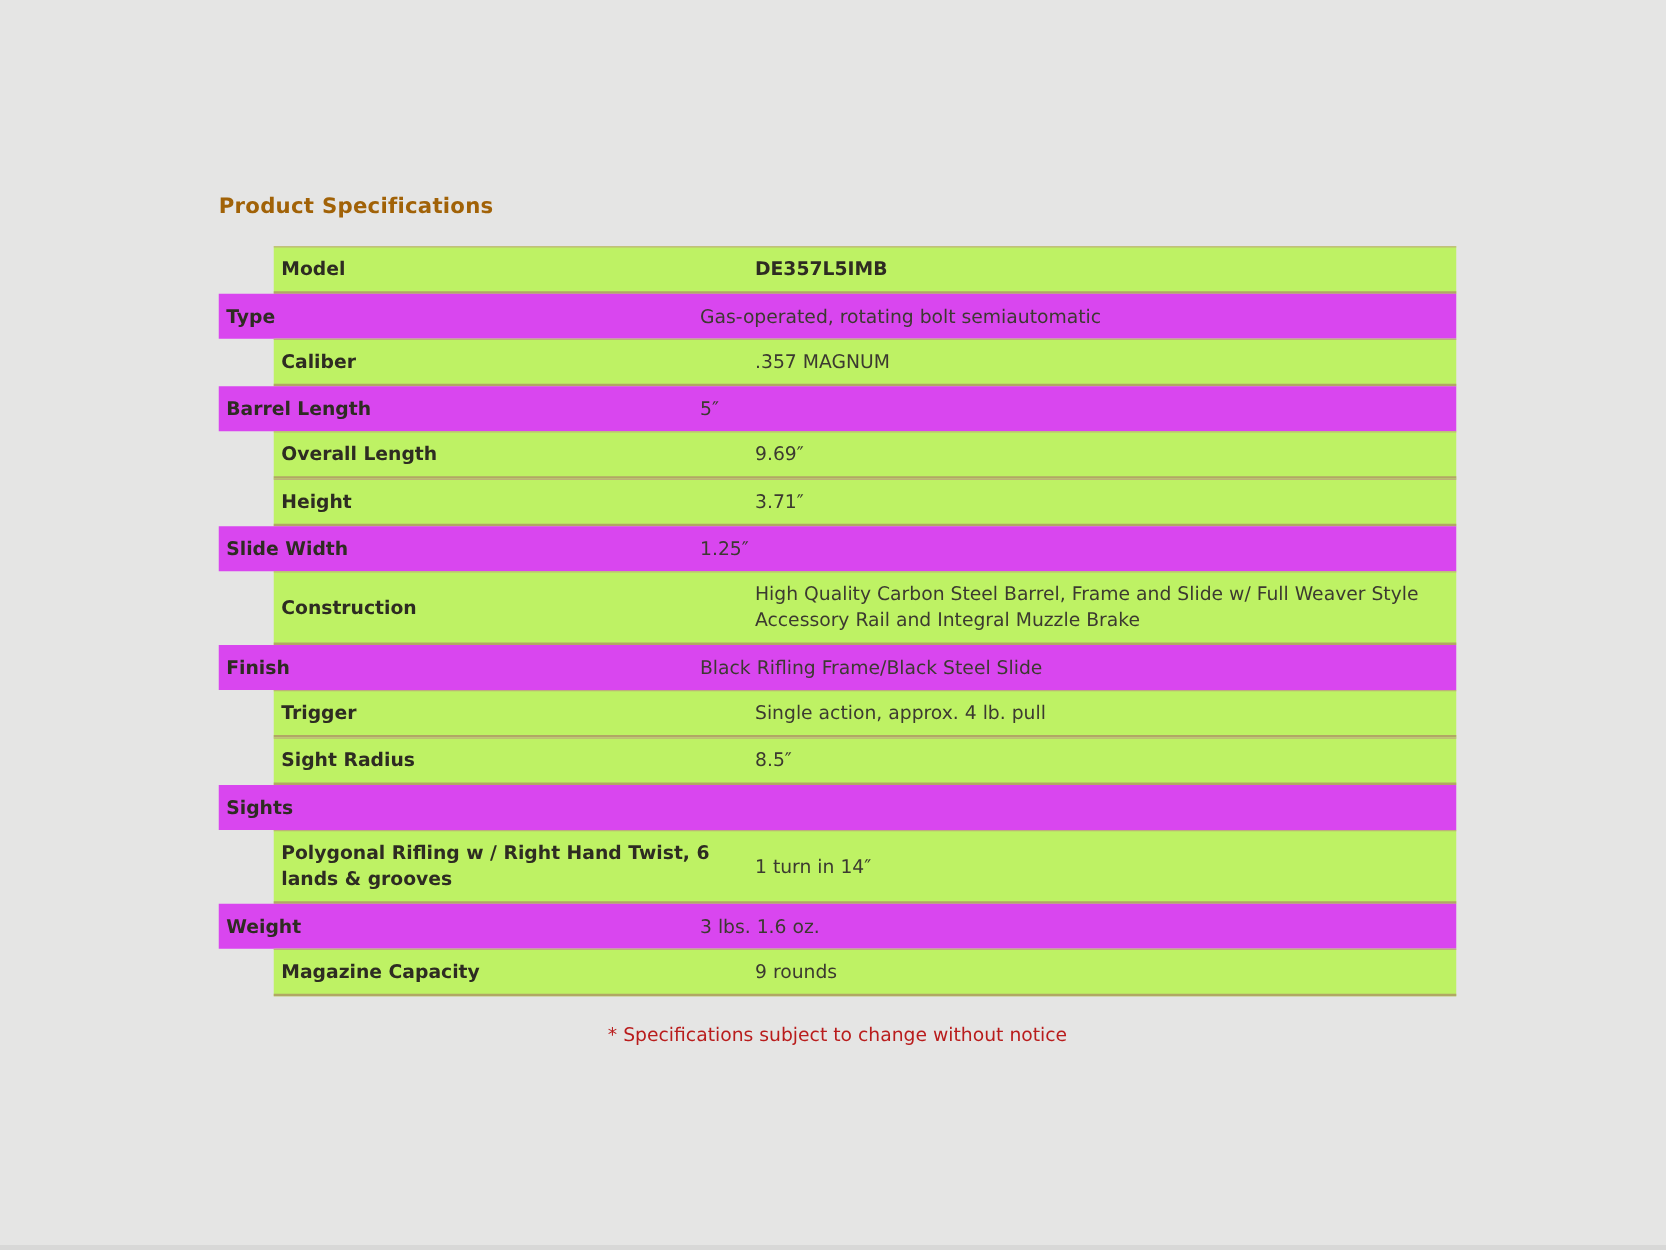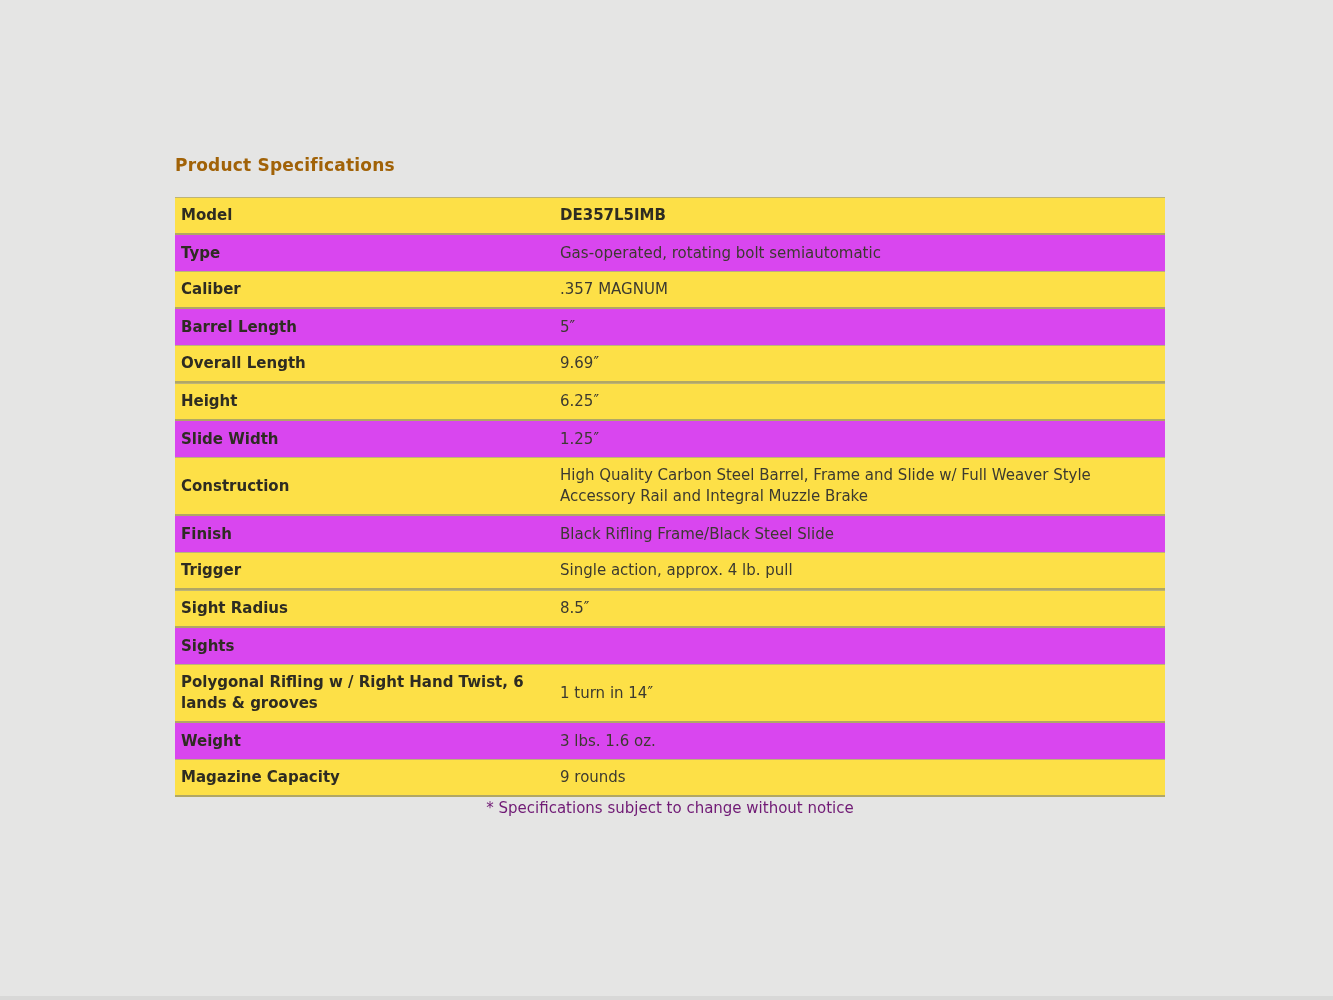--- a/index.html
+++ b/index.html
@@ -30,23 +30,24 @@
   .spec-table {
     width: 100%;
   }
   .row {
     display: flex;
     align-items: center;
     min-height: 36px;
     box-sizing: border-box;
   }
   .row.tone-khaki {
-    background: #fde047;
+    background: #bef264;
     border-bottom: 2px solid #b1a765;
     border-top: 1px solid #bdb377;
+    margin-left: 44px;
   }
   .row.tone-light {
     background: #d946ef;
   }
   .cell {
     box-sizing: border-box;
     padding-top: 7px;
     padding-bottom: 7px;
     line-height: 1.4;
     font-size: 15px;
@@ -63,24 +64,24 @@
     flex: 1 1 auto;
     padding-left: 5px;
     padding-right: 4px;
     color: #3c3a30;
   }
   .cell.value.bold {
     font-weight: bold;
     color: #2e2c22;
   }
   .footnote {
-    margin-top: 2px;
+    margin-top: 22px;
     text-align: center;
     font-size: 15px;
-    color: #701a75;
+    color: #b91c1c;
   }
   .bottom-edge {
     position: absolute;
     left: 0;
     bottom: 0;
     width: 100%;
     height: 4px;
     background: #d8d8d7;
   }
 </style>
@@ -106,21 +107,21 @@
       <div class="row tone-light">
         <div class="cell label">Barrel Length</div>
         <div class="cell value">5″</div>
       </div>
       <div class="row tone-khaki">
         <div class="cell label">Overall Length</div>
         <div class="cell value">9.69″</div>
       </div>
       <div class="row tone-khaki">
         <div class="cell label">Height</div>
-        <div class="cell value">6.25″</div>
+        <div class="cell value">3.71″</div>
       </div>
       <div class="row tone-light">
         <div class="cell label">Slide Width</div>
         <div class="cell value">1.25″</div>
       </div>
       <div class="row tone-khaki">
         <div class="cell label">Construction</div>
         <div class="cell value">High Quality Carbon Steel Barrel, Frame and Slide w/ Full Weaver Style Accessory Rail and Integral Muzzle Brake</div>
       </div>
       <div class="row tone-light">

